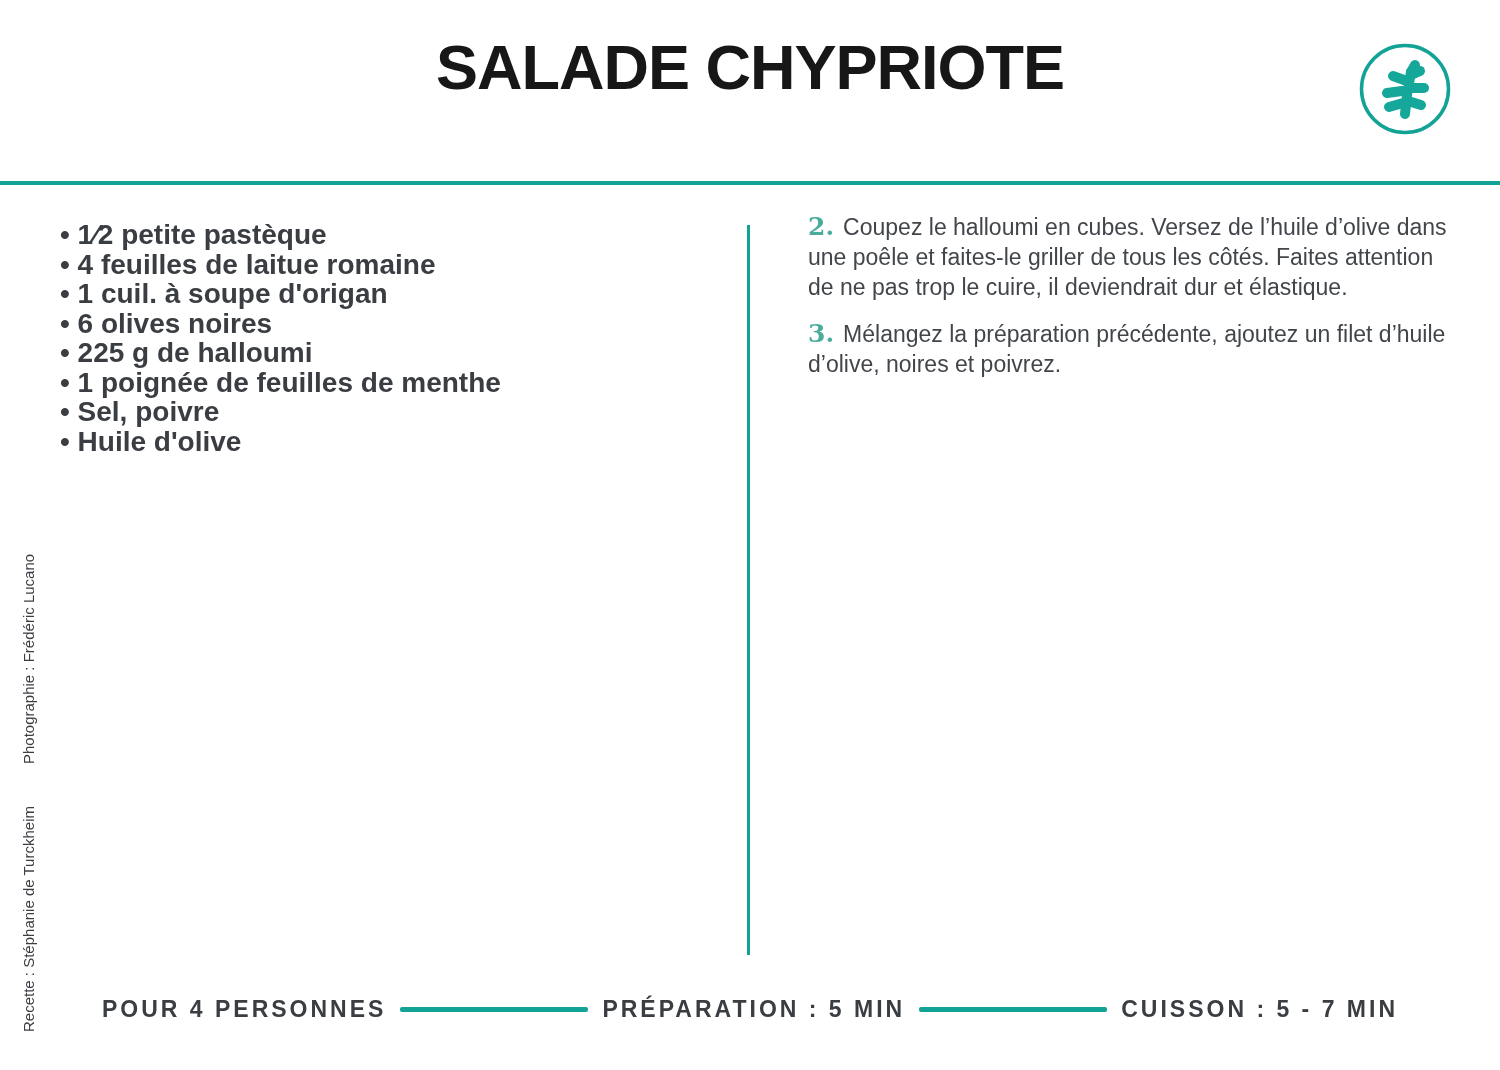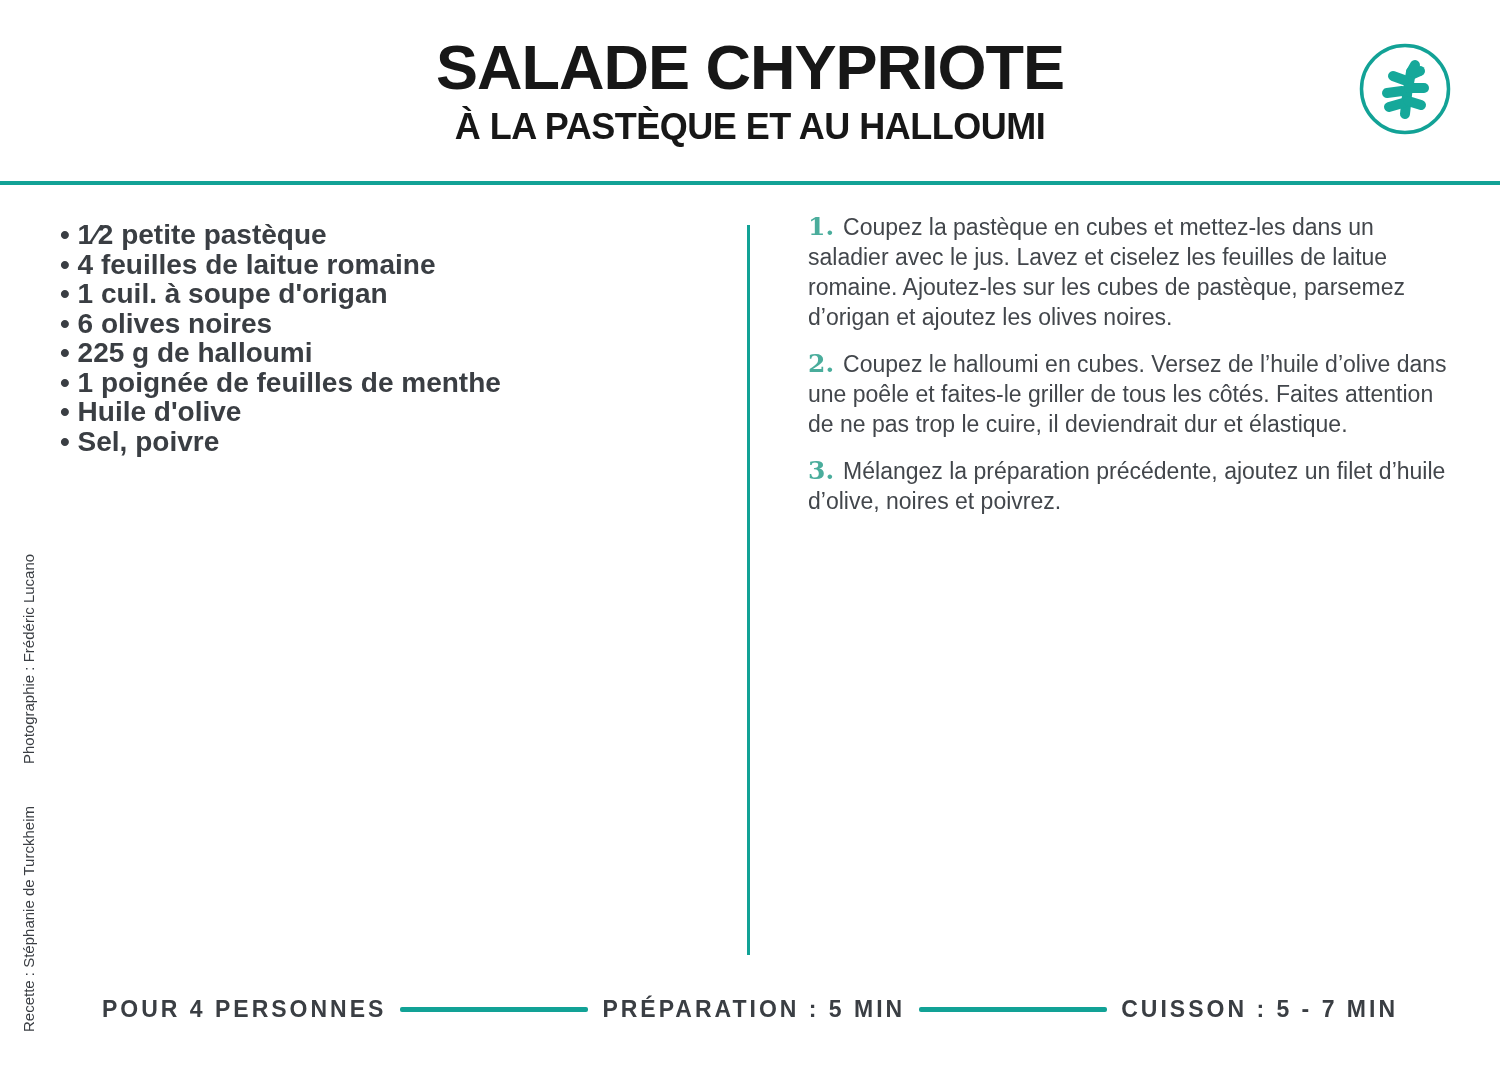--- a/index.html
+++ b/index.html
@@ -71,21 +71,20 @@
   }
   .credits .photo { margin-left: 42px; }
 </style>
 </head>
 <body>
 
 <div class="page">
 
   <div class="header">
     <div class="title">SALADE CHYPRIOTE</div>
-    <div class="subtitle">À LA PASTÈQUE ET AU HALLOUMI</div>
   </div>
 
   <div class="logo">
     <svg width="94" height="94" viewBox="0 0 94 94">
       <circle cx="47" cy="47" r="43.5" fill="none" stroke="#12a296" stroke-width="3.5"></circle>
       <g stroke="#15a89a" stroke-width="10" stroke-linecap="round" fill="none">
         <path d="M47 72 C48 58 50 44 53 30"></path>
         <path d="M45 61 L31 65"></path>
         <path d="M44 49 L29 51"></path>
         <path d="M46 38 L35 34"></path>
@@ -99,28 +98,27 @@
 
   <div class="rule-top"></div>
 
   <ul class="ingredients">
     <li>1⁄2 petite pastèque</li>
     <li>4 feuilles de laitue romaine</li>
     <li>1 cuil. à soupe d'origan</li>
     <li>6 olives noires</li>
     <li>225 g de halloumi</li>
     <li>1 poignée de feuilles de menthe</li>
+    <li>Sel, poivre</li>
     <li>Huile d'olive</li>
-    <li>Sel, poivre</li>
   </ul>
 
   <div class="divider"></div>
 
   <div class="steps">
-    <p class="step"><span class="step-num">1.</span><span>Coupez la pastèque en cubes et mettez-les dans un saladier avec le jus. Lavez et ciselez les feuilles de laitue romaine. Ajoutez-les sur les cubes de pastèque, parsemez d’origan et ajoutez les olives noires.</span></p>
     <p class="step"><span class="step-num">2.</span><span>Coupez le halloumi en cubes. Versez de l’huile d’olive dans une poêle et faites-le griller de tous les côtés. Faites attention de ne pas trop le cuire, il deviendrait dur et élastique.</span></p>
     <p class="step"><span class="step-num">3.</span><span>Mélangez la préparation précédente, ajoutez un filet d’huile d’olive, noires et poivrez.</span></p>
   </div>
 
   <div class="footer">
     <span class="footer-label">POUR 4 PERSONNES</span>
     <span class="footer-line"></span>
     <span class="footer-label">PRÉPARATION : 5 MIN</span>
     <span class="footer-line"></span>
     <span class="footer-label">CUISSON : 5 - 7 MIN</span>

